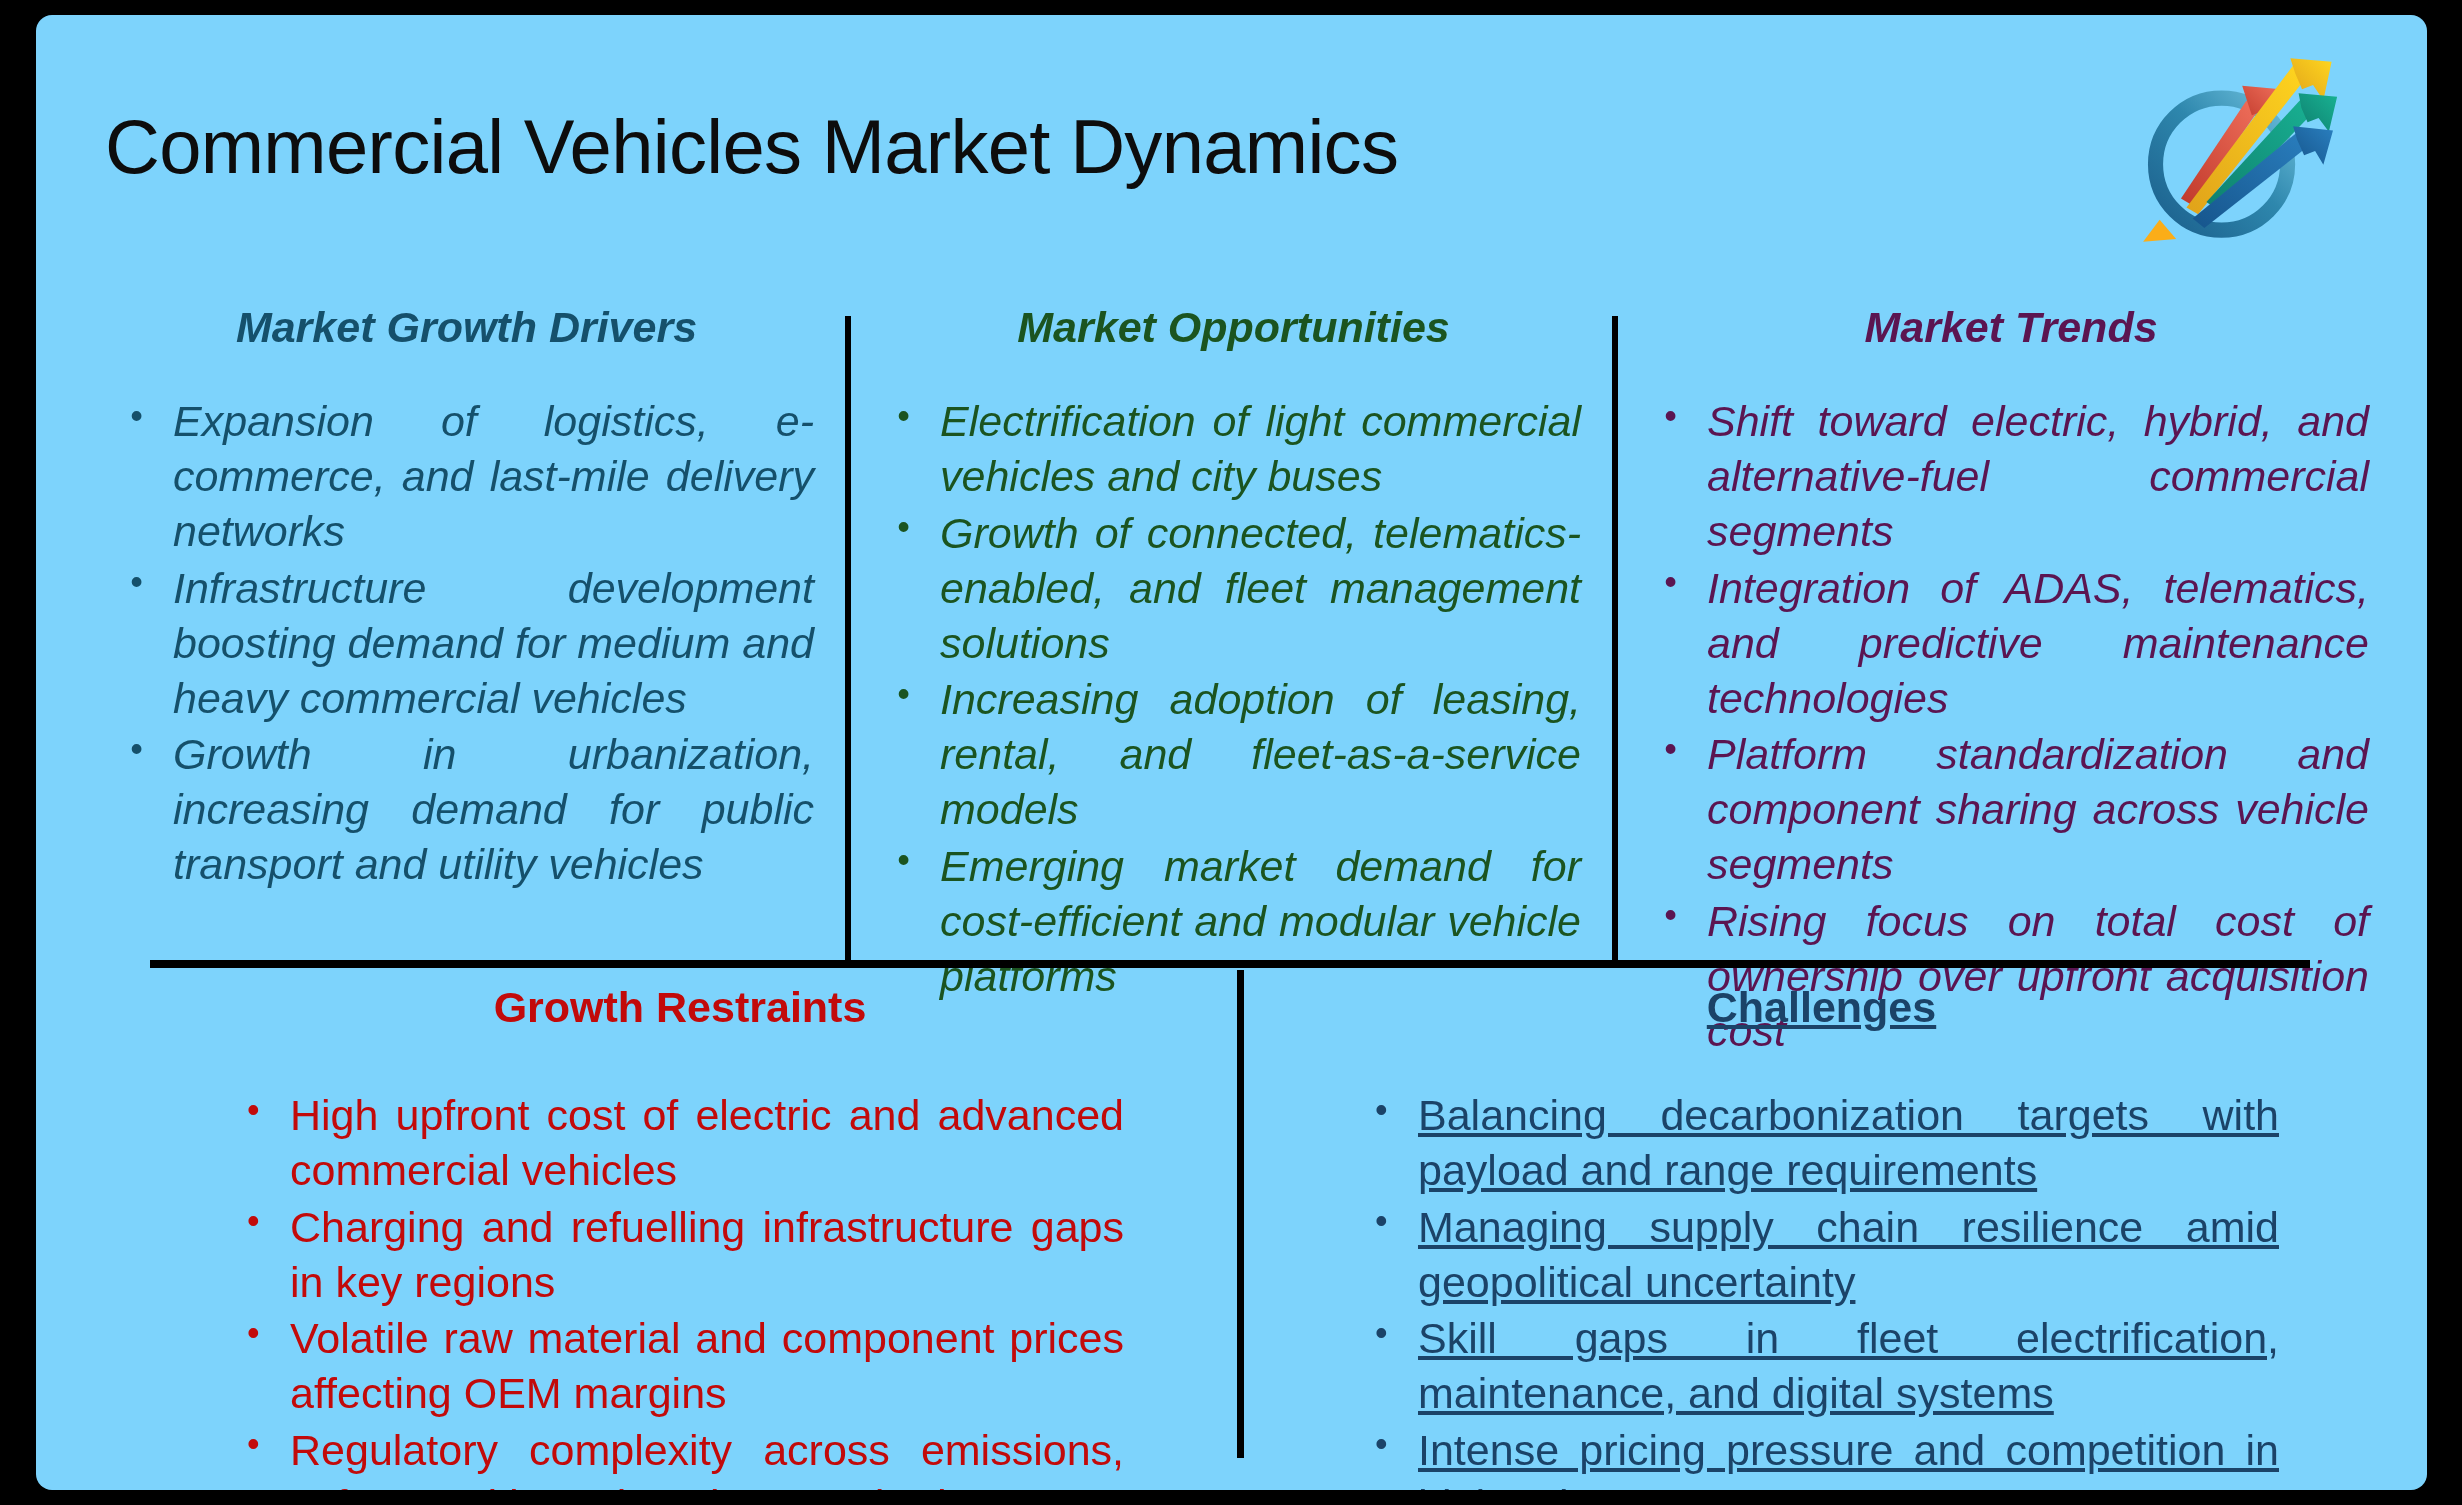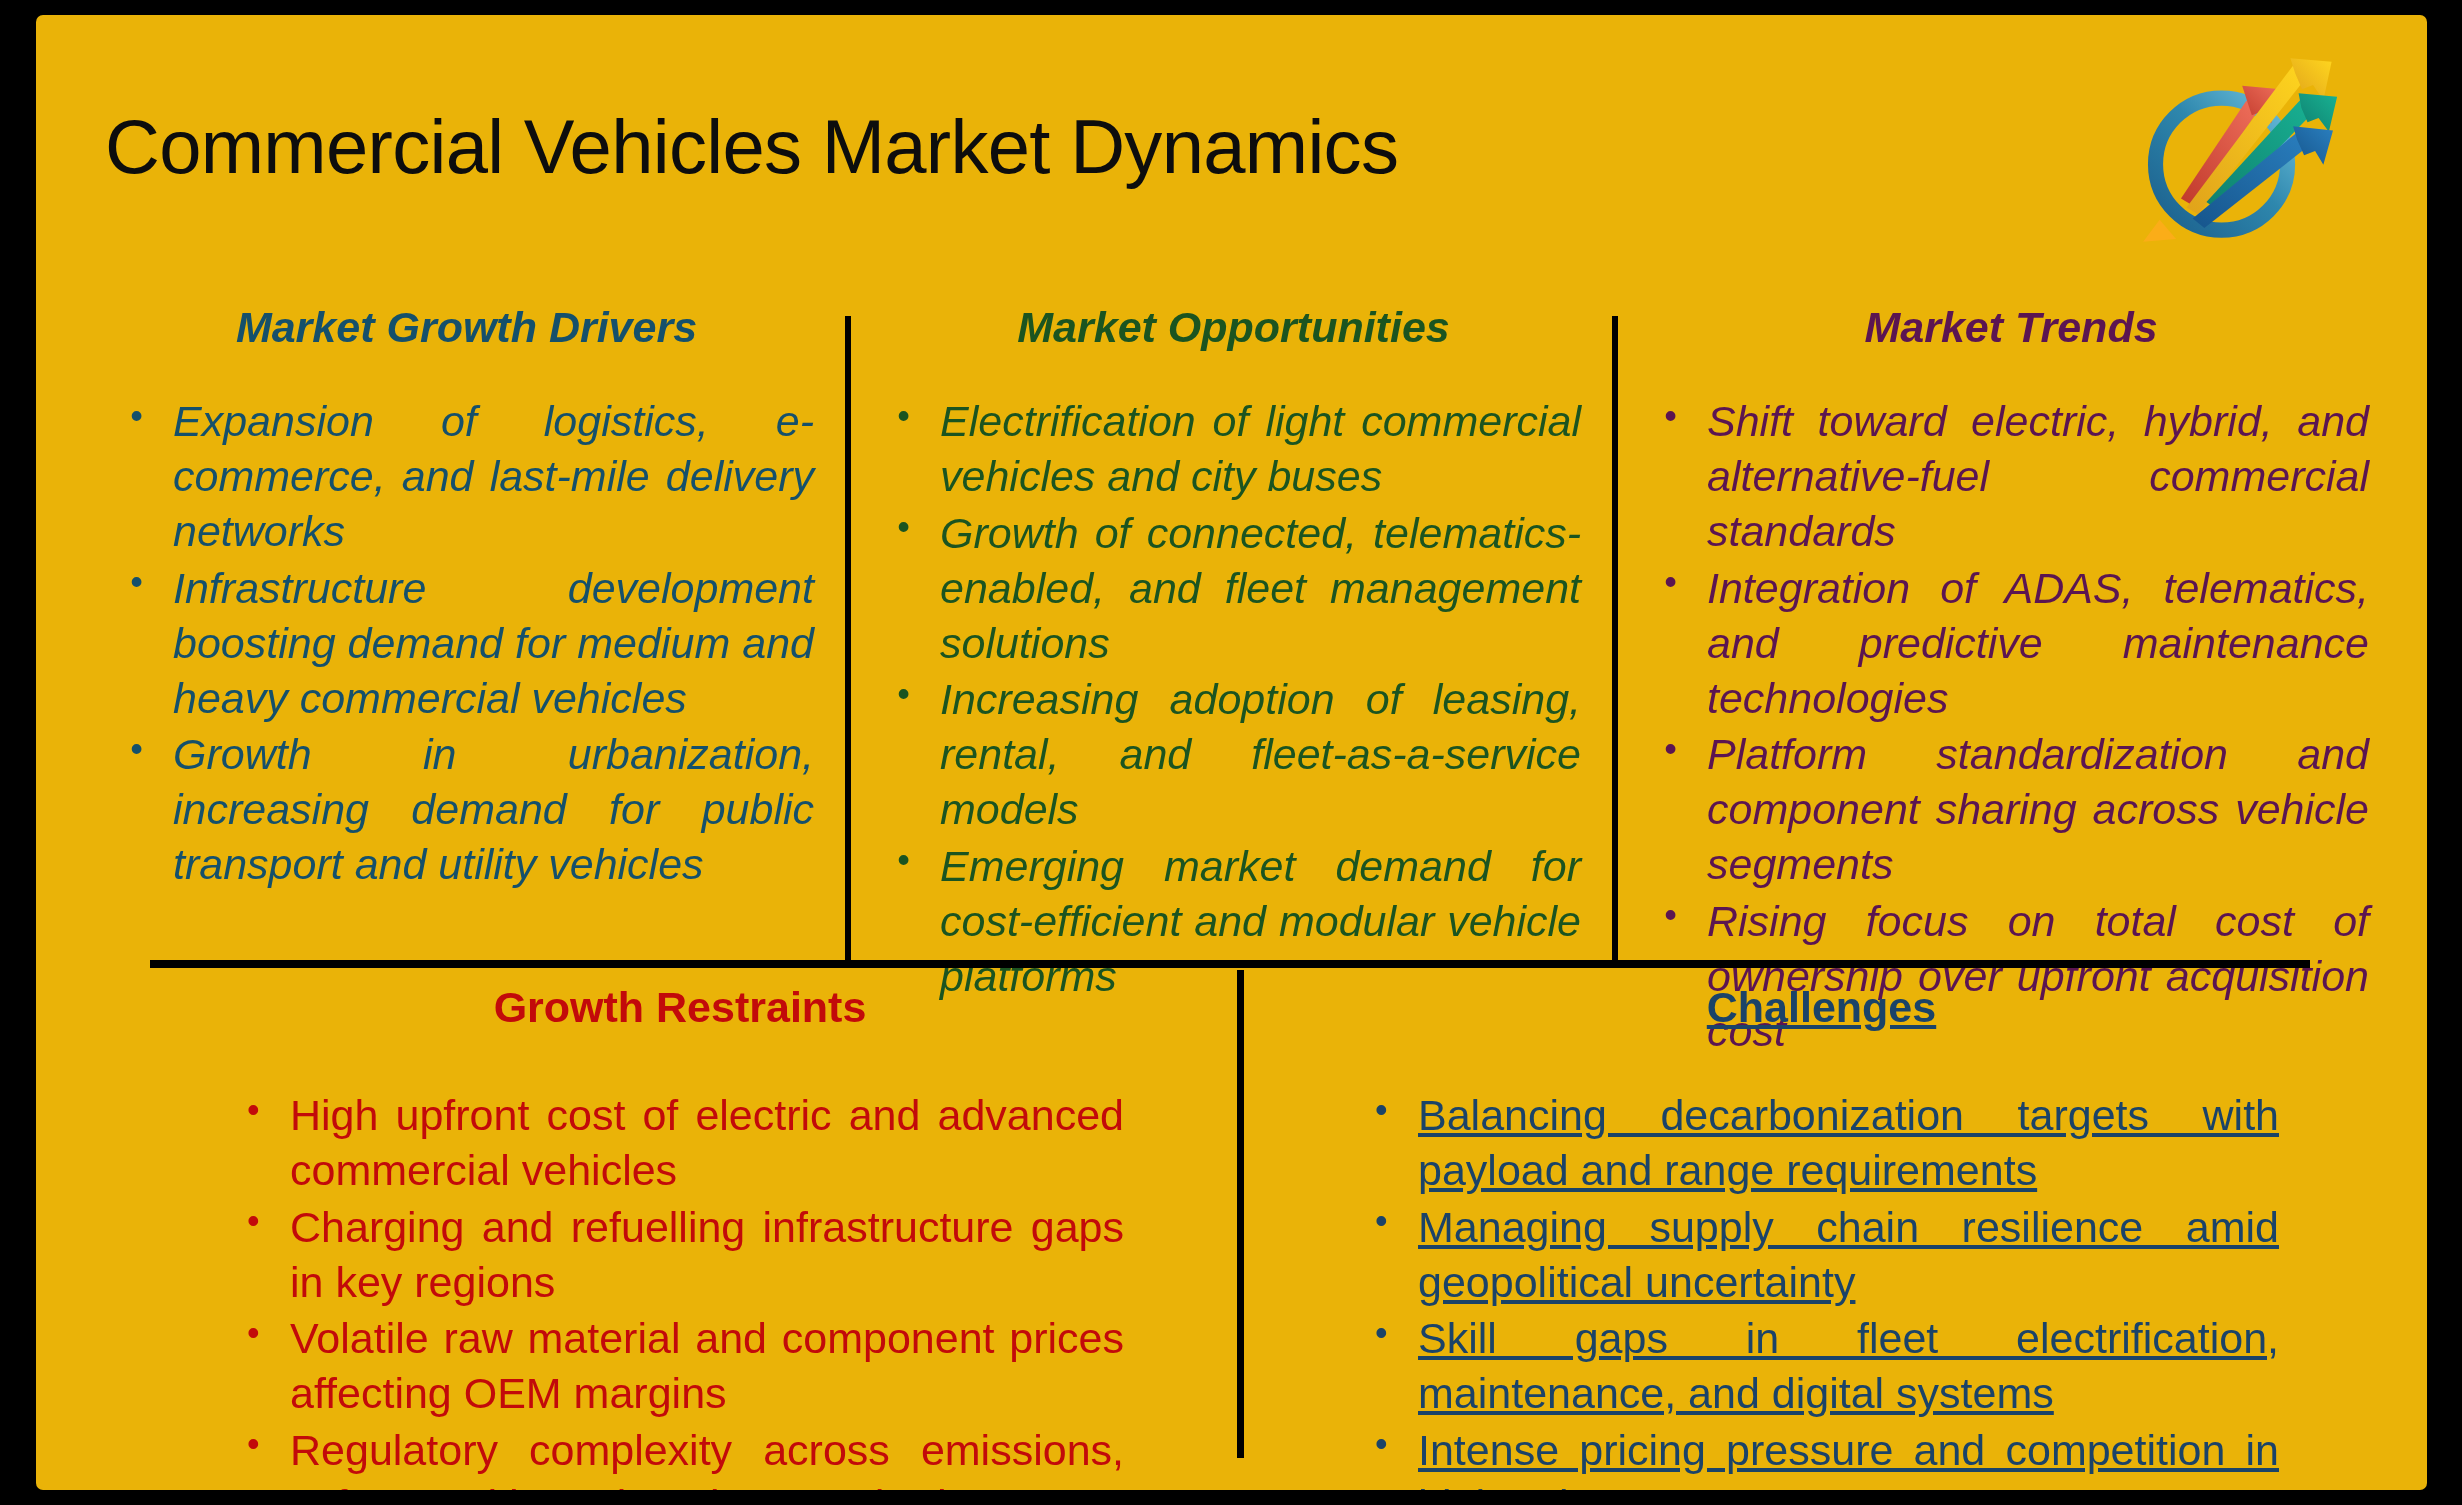--- a/index.html
+++ b/index.html
@@ -1,22 +1,22 @@
 <!DOCTYPE html>
 <html style="font-size:11px"><head>
 <meta charset="utf-8">
 <style>
   html,body{margin:0;padding:0;background:#000;}
   body{width:2462px;height:1505px;font-family:"Liberation Sans",sans-serif;-webkit-font-smoothing:antialiased;}
 
   .slide{
     position:absolute; left:36px; top:15px;
     width:2391px; height:1475px;
-    background:#eab308;
-    border-radius:7px;
+    background:#7dd3fc;
+    border-radius:16px;
     overflow:hidden;
   }
 
   
   .header{position:absolute; left:0; top:0; width:100%; height:275px;}
   .title{
     position:absolute; left:69px; top:88px;
     font-size:76px; font-weight:400; color:#0d0d0d;
     letter-spacing:-0.7px; white-space:nowrap;
   }
@@ -174,21 +174,21 @@
         <li>
             <span>Emerging market demand for cost-efficient and modular vehicle platforms</span>
           </li>
       </ul>
     </div>
 
     <div class="col col-3 c-trends">
       <div class="sec-title">Market Trends</div>
       <ul class="bullets">
         <li>
-            <span>Shift toward electric, hybrid, and alternative-fuel commercial standards</span>
+            <span>Shift toward electric, hybrid, and alternative-fuel commercial segments</span>
           </li>
         <li>
             <span>Integration of ADAS, telematics, and predictive maintenance technologies</span>
           </li>
         <li>
             <span>Platform standardization and component sharing across vehicle segments</span>
           </li>
         <li>
             <span>Rising focus on total cost of ownership over upfront acquisition cost</span>
           </li>

